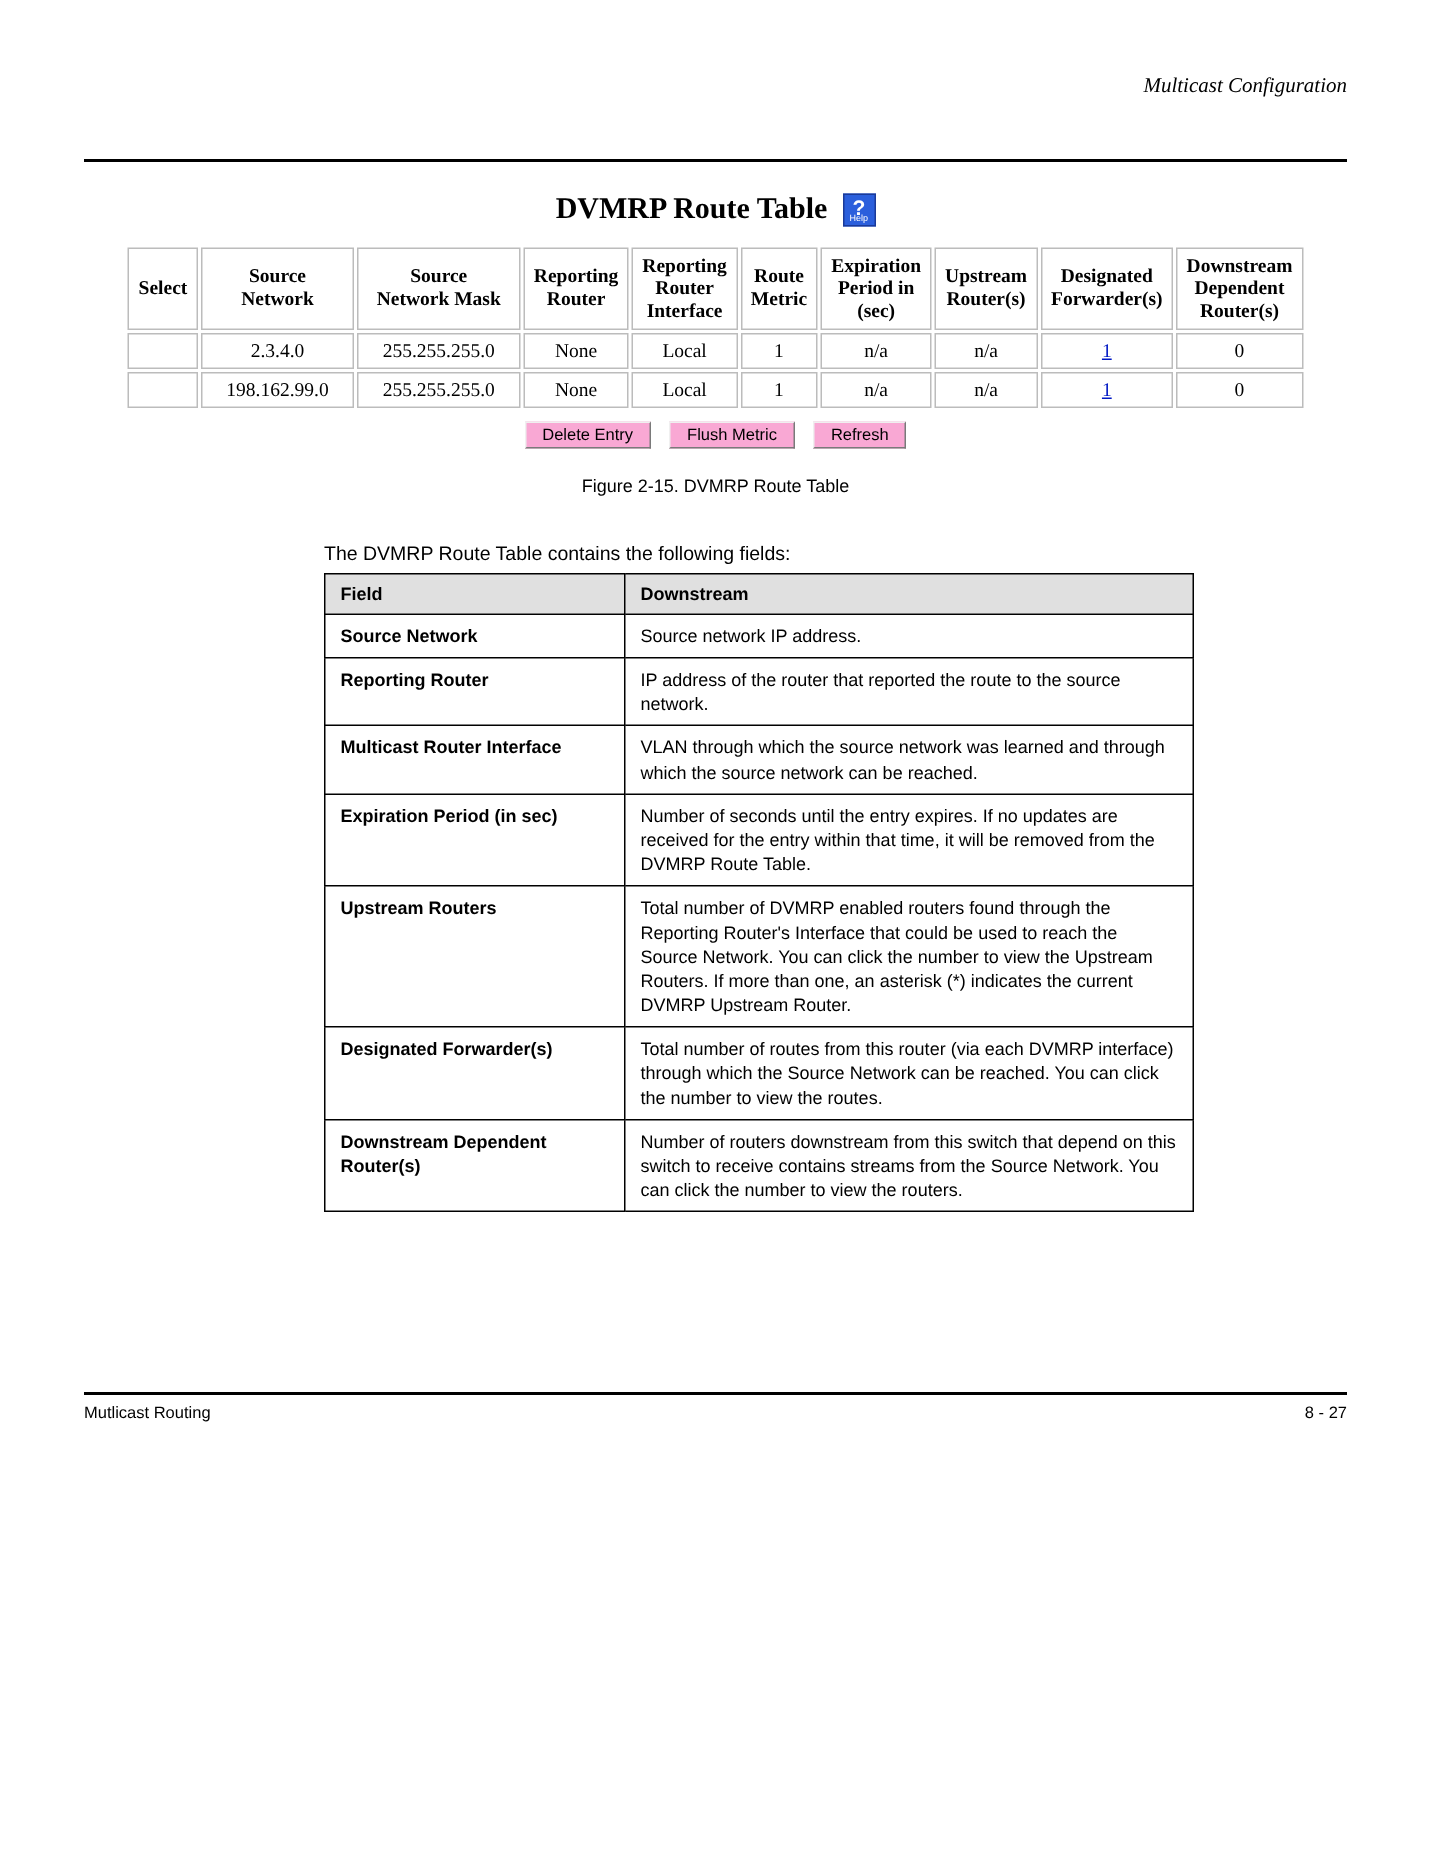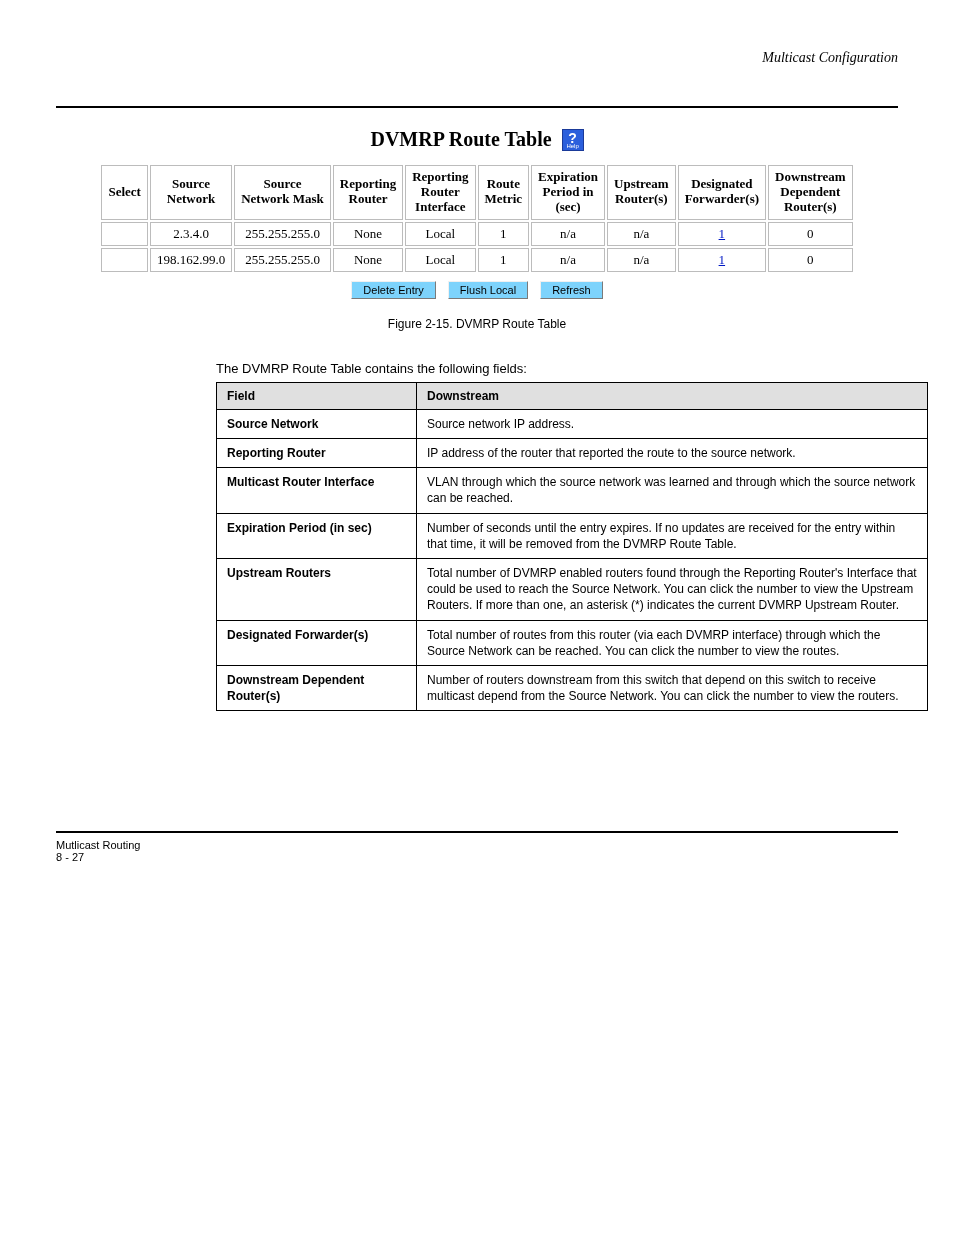--- a/index.html
+++ b/index.html
@@ -76,32 +76,32 @@
     background: #fff;
     border: 1px solid #bcbcbc;
     padding: 4px 6px;
     font-size: 13px;
     font-weight: bold;
     text-align: center;
     line-height: 1.15;
   }
   table.route-table td {
     border: 1px solid #bcbcbc;
-    padding: 3px 6px;
+    padding: 3px 16px;
     font-size: 13px;
     text-align: center;
   }
   .link { color: #0018c4; text-decoration: underline; cursor: pointer; }
 
   .btn-row { text-align: center; margin-top: 6px; }
   .btn {
     display: inline-block;
     font-family: Arial, sans-serif;
     font-size: 11px;
-    background: #7dd3fc;
+    background: #f9a8d4;
     border: 1px solid #7a7a7a;
     border-top-color: #f0f0f0;
     border-left-color: #f0f0f0;
     padding: 2px 11px;
     margin: 0 4px;
     cursor: pointer;
   }
 
   .figure-caption {
     text-align: center;
@@ -112,21 +112,21 @@
 
   
   .fields-intro {
     font-family: Arial, Helvetica, sans-serif;
     font-size: 13px;
     margin: 30px 0 6px 160px;
   }
   table.fields {
     border-collapse: collapse;
     margin: 6px 0 0 160px;
-    width: 712px;
+    width: 580px;
     font-family: Arial, Helvetica, sans-serif;
     font-size: 12px;
   }
   table.fields th {
     background: #e0e0e0;
     border: 1px solid #000;
     text-align: left;
     padding: 6px 10px;
     font-weight: bold;
   }
@@ -143,21 +143,20 @@
   .footer-rule {
     border: none;
     border-top: 2px solid #000;
     margin: 120px 0 6px 0;
   }
   .footer {
     font-family: Arial, Helvetica, sans-serif;
     font-size: 11px;
     display: flex;
     justify-content: space-between;
-    flex-direction: column;
   }
 </style>
 </head>
 <body>
 
 <div class="page">
   <div class="section-header">Multicast Configuration</div>
   <hr class="top-rule">
 
   <div class="rt-title-row">
@@ -203,21 +202,21 @@
           <td>n/a</td>
           <td>n/a</td>
           <td><span class="link">1</span></td>
           <td>0</td>
         </tr>
       </tbody>
   </table>
 
   <div class="btn-row">
     <span class="btn">Delete Entry</span>
-    <span class="btn">Flush Local</span>
+    <span class="btn">Flush Metric</span>
     <span class="btn">Refresh</span>
   </div>
 
   <div class="figure-caption">Figure 2-15. DVMRP Route Table</div>
 
   <div class="fields-intro">The DVMRP Route Table contains the following fields:</div>
 
   <table class="fields">
     <thead>
       <tr>
@@ -245,21 +244,21 @@
         <tr>
           <td class="fname">Upstream Routers</td>
           <td>Total number of DVMRP enabled routers found through the Reporting Router's Interface that could be used to reach the Source Network. You can click the number to view the Upstream Routers. If more than one, an asterisk (*) indicates the current DVMRP Upstream Router.</td>
         </tr>
         <tr>
           <td class="fname">Designated Forwarder(s)</td>
           <td>Total number of routes from this router (via each DVMRP interface) through which the Source Network can be reached. You can click the number to view the routes.</td>
         </tr>
         <tr>
           <td class="fname">Downstream Dependent Router(s)</td>
-          <td>Number of routers downstream from this switch that depend on this switch to receive multicast depend from the Source Network. You can click the number to view the routers.</td>
+          <td>Number of routers downstream from this switch that depend on this switch to receive contains streams from the Source Network. You can click the number to view the routers.</td>
         </tr>
       </tbody>
   </table>
 
   <hr class="footer-rule">
   <div class="footer">
     <span>Mutlicast Routing</span>
     <span>8 - 27</span>
   </div>
 </div>

